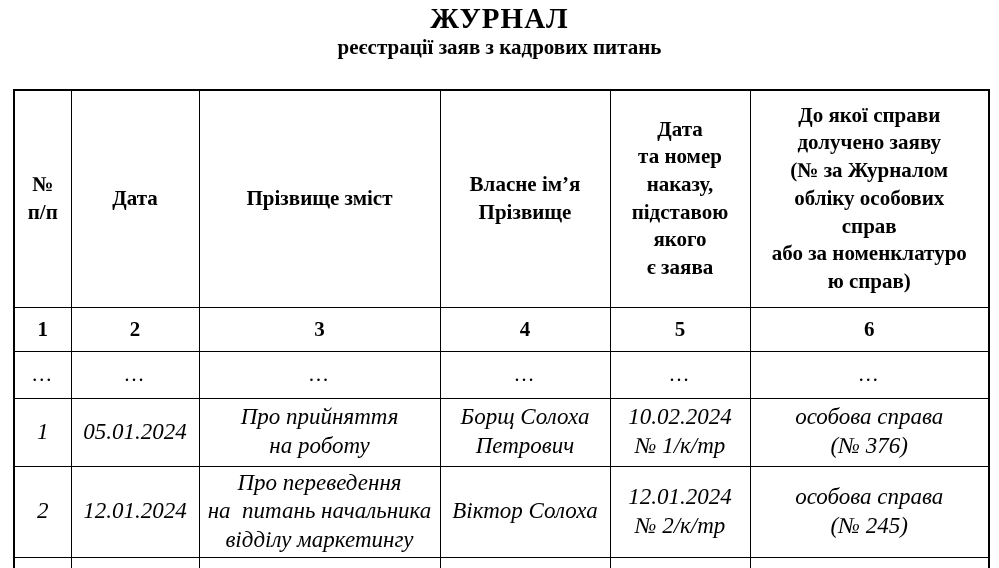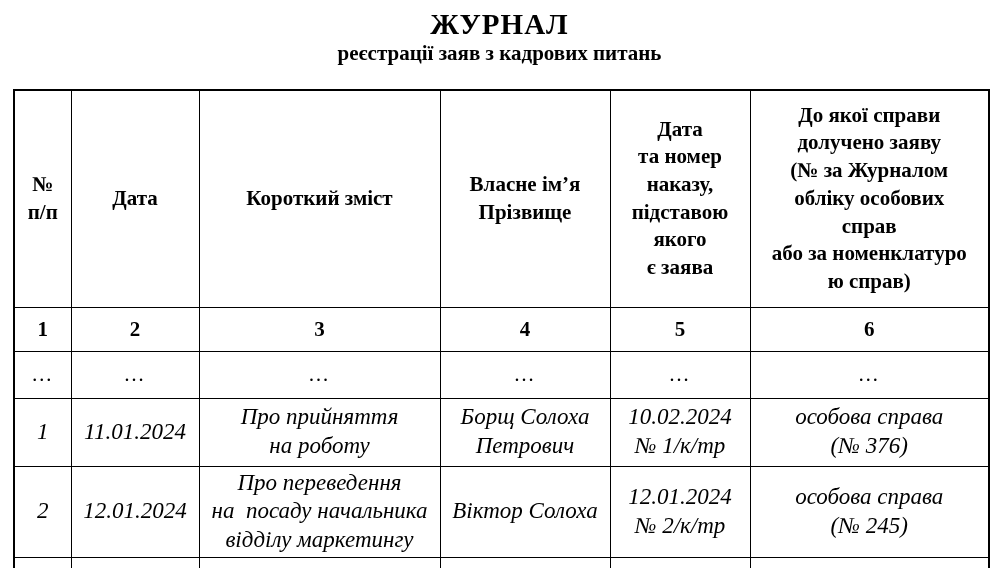--- a/index.html
+++ b/index.html
@@ -7,21 +7,21 @@
   .sheet {
     position: relative;
     width: 999px;
     height: 568px;
     background: #ffffff;
     color: #000000;
     font-family: "Liberation Serif", serif;
     overflow: hidden;
   }
   .doc-title {
-    padding-top: 9px;
+    padding-top: 3px;
     text-align: center;
     font-size: 29px;
     font-weight: bold;
     letter-spacing: 1px;
     line-height: 1.1;
   }
   .doc-subtitle {
     text-align: center;
     font-size: 21px;
     font-weight: bold;
@@ -88,21 +88,21 @@
       <col style="width:170px">
       <col style="width:140px">
       <col style="width:239px">
     </colgroup>
 
     <tbody>
         <tr class="header-row">
       <td>№
 п/п</td>
       <td>Дата</td>
-      <td>Короткий зміст</td>
+      <td>Прізвище зміст</td>
       <td>Власне ім’я
 Прізвище</td>
       <td>Дата
 та номер
 наказу,
 підставою
 якого
 є заява</td>
       <td>До якої справи
 долучено заяву
@@ -126,36 +126,36 @@
       <td>…</td>
       <td>…</td>
       <td>…</td>
       <td>…</td>
       <td>…</td>
       <td>…</td>
     </tr>
 
     <tr class="entry-row-1">
       <td class="cell-num">1</td>
-      <td class="cell-date">11.01.2024</td>
+      <td class="cell-date">05.01.2024</td>
       <td class="cell-summary">Про прийняття
 на роботу</td>
       <td class="cell-name">Борщ Солоха
 Петрович</td>
       <td class="cell-order">10.02.2024
 № 1/к/тр</td>
       <td class="cell-case">особова справа
 (№ 376)</td>
     </tr>
 
     <tr class="entry-row-2">
       <td class="cell-num">2</td>
       <td class="cell-date">12.01.2024</td>
       <td class="cell-summary">Про переведення
-на  посаду начальника
+на  питань начальника
 відділу маркетингу</td>
       <td class="cell-name">Віктор Солоха</td>
       <td class="cell-order">12.01.2024
 № 2/к/тр</td>
       <td class="cell-case">особова справа
 (№ 245)</td>
     </tr>
 
     <tr class="partial-row">
       <td></td>

